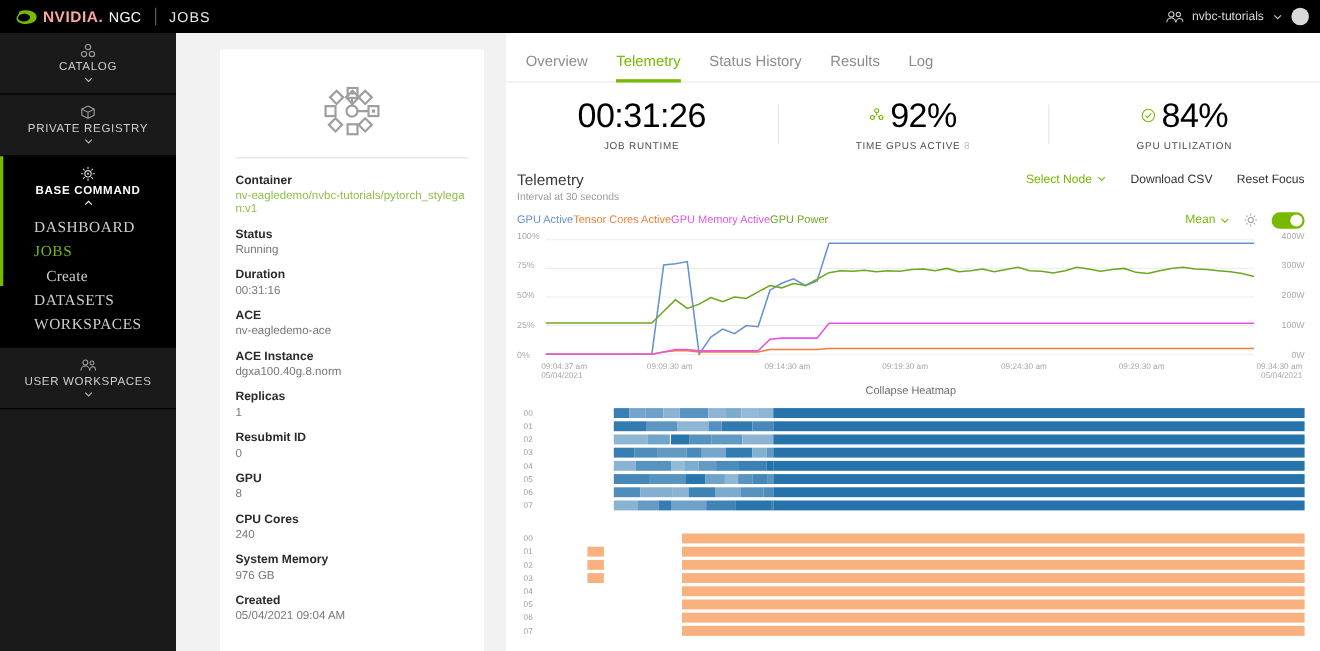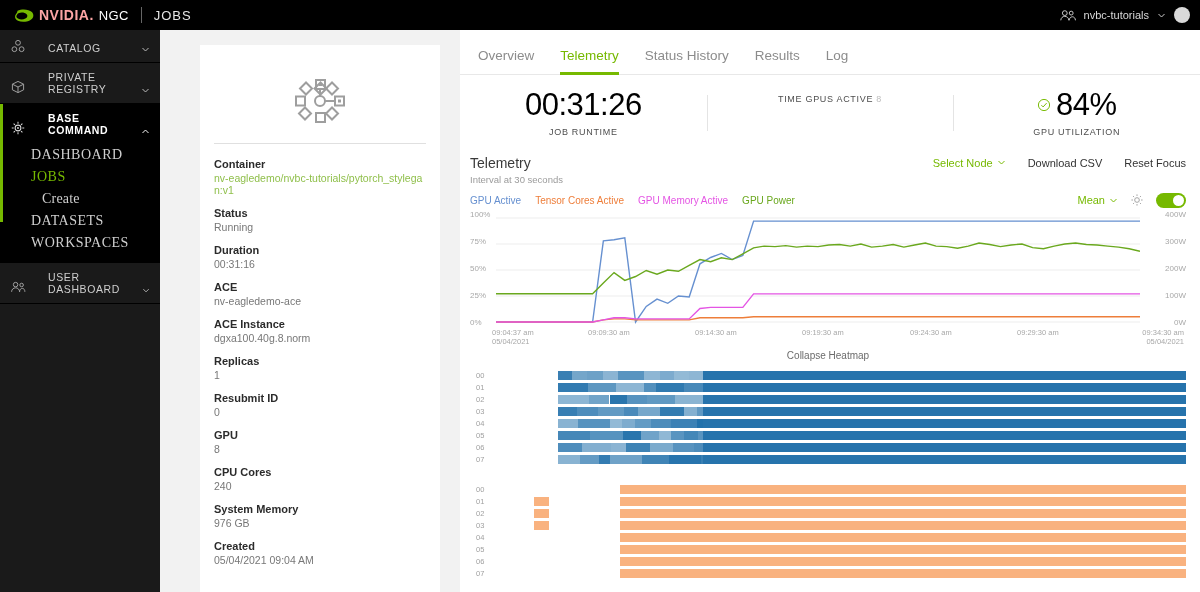--- a/index.html
+++ b/index.html
@@ -36,23 +36,24 @@
   
   .body { flex: 1; display: flex; min-height: 0; }
 
   
   .sidebar {
     width: 160px; flex: 0 0 160px; background: #1a1a1a; color: #cccccc;
     padding-top: 0;
   }
   .nav-group { border-bottom: 1px solid #000; }
   .nav-head {
-    display: flex; align-items: flex-end; gap: 22px; padding: 8px 10px 8px 10px;
+    display: flex; align-items: center; gap: 1px; padding: 8px 10px 8px 10px;
     font-size: 10.5px; letter-spacing: .6px; cursor: pointer;
     position: relative;
+    flex-direction: column;
   }
   .nav-head .label { flex: 1; color: #cfcfcf; }
   .nav-group.active { background: #000000; }
   .nav-group.active .nav-head .label { color: #ffffff; font-weight: bold; }
   .nav-group.active::before {
     content: ""; position: absolute; left: 0; width: 3px; height: 118px;
     background: #76b900;
   }
   .nav-ico { width: 16px; height: 16px; flex: 0 0 16px; opacity: .85; }
   .nav-sub { padding: 0 0 8px 0; }
@@ -114,21 +115,21 @@
   .tel-title { font-size: 14px; color: #3a3a3a; }
   .tel-sub { font-size: 9.5px; color: #9b9b9b; margin-top: 3px; }
   .tel-actions {
     margin-left: auto; display: flex; align-items: center; gap: 22px;
     font-size: 11px; padding-top: 2px;
   }
   .act-green { color: #76b900; display: flex; align-items: center; gap: 4px; cursor: pointer; }
   .act-dark { color: #333333; cursor: pointer; }
 
   .legend-row { display: flex; align-items: center; margin-top: 8px; }
-  .legend { display: flex; gap: 14px; font-size: 10px; }
+  .legend { display: flex; font-size: 10px; }
   .lg { cursor: pointer; }
   .ctrl-right { margin-left: auto; display: flex; align-items: center; gap: 12px; }
   .mean-sel { color: #76b900; font-size: 11px; display: flex; align-items: center; gap: 4px; cursor: pointer; }
   .gear { width: 14px; height: 14px; cursor: pointer; }
   .toggle {
     width: 30px; height: 15px; border-radius: 8px; background: #76b900;
     position: relative; cursor: pointer;
   }
   .toggle .knob {
     position: absolute; right: 2px; top: 2px; width: 11px; height: 11px;
@@ -248,21 +249,21 @@
       </div>
 
       <div class="nav-group">
         <div class="nav-head">
           <svg class="nav-ico" viewBox="0 0 20 20">
             <circle cx="7" cy="7" r="2.8" fill="none" stroke="#bdbdbd" stroke-width="1.2"></circle>
             <path d="M2 16c0-3 2.4-5 5-5s5 2 5 5" fill="none" stroke="#bdbdbd" stroke-width="1.2"></path>
             <circle cx="14.5" cy="7.5" r="2.2" fill="none" stroke="#bdbdbd" stroke-width="1.2"></circle>
             <path d="M12 16c0-2.6 1.6-4.3 3.4-4.3S18.6 13.4 18.6 16" fill="none" stroke="#bdbdbd" stroke-width="1.2"></path>
           </svg>
-          <span class="label">USER DASHBOARD</span>
+          <span class="label">USER WORKSPACES</span>
           <svg class="caret-down" viewBox="0 0 12 12">
             <path d="M2 4l4 4 4-4" fill="none" stroke="#bdbdbd" stroke-width="1.3"></path>
           </svg>
         </div>
       </div>
     </div>
 
     <div class="content">
 
       <div class="detail-col">
@@ -346,20 +347,31 @@
           <div class="tab">Results</div>
           <div class="tab">Log</div>
         </div>
 
         <div class="stats">
           <div class="stat">
             <div class="stat-val">00:31:26</div>
             <div class="stat-lbl">JOB RUNTIME</div>
           </div>
           <div class="stat">
+            <div class="stat-val">
+              <svg width="14" height="16" viewBox="0 0 16 18">
+                <g fill="none" stroke="#76b900" stroke-width="1.2">
+                  <circle cx="8" cy="4" r="2"></circle>
+                  <circle cx="3.5" cy="11" r="2"></circle>
+                  <circle cx="12.5" cy="11" r="2"></circle>
+                  <path d="M8 6v3M6.6 9.8L5 10.4M9.4 9.8l1.6.6"></path>
+                </g>
+              </svg>
+              <span>92%</span>
+            </div>
             <div class="stat-lbl">
               <span>TIME GPUS ACTIVE</span>
               <span class="muted">8</span>
             </div>
           </div>
           <div class="stat">
             <div class="stat-val">
               <svg width="14" height="14" viewBox="0 0 16 16">
                 <circle cx="8" cy="8" r="6.4" fill="none" stroke="#76b900" stroke-width="1.1"></circle>
                 <path d="M5 8.2l2 2 4-4.4" fill="none" stroke="#76b900" stroke-width="1.1"></path>

